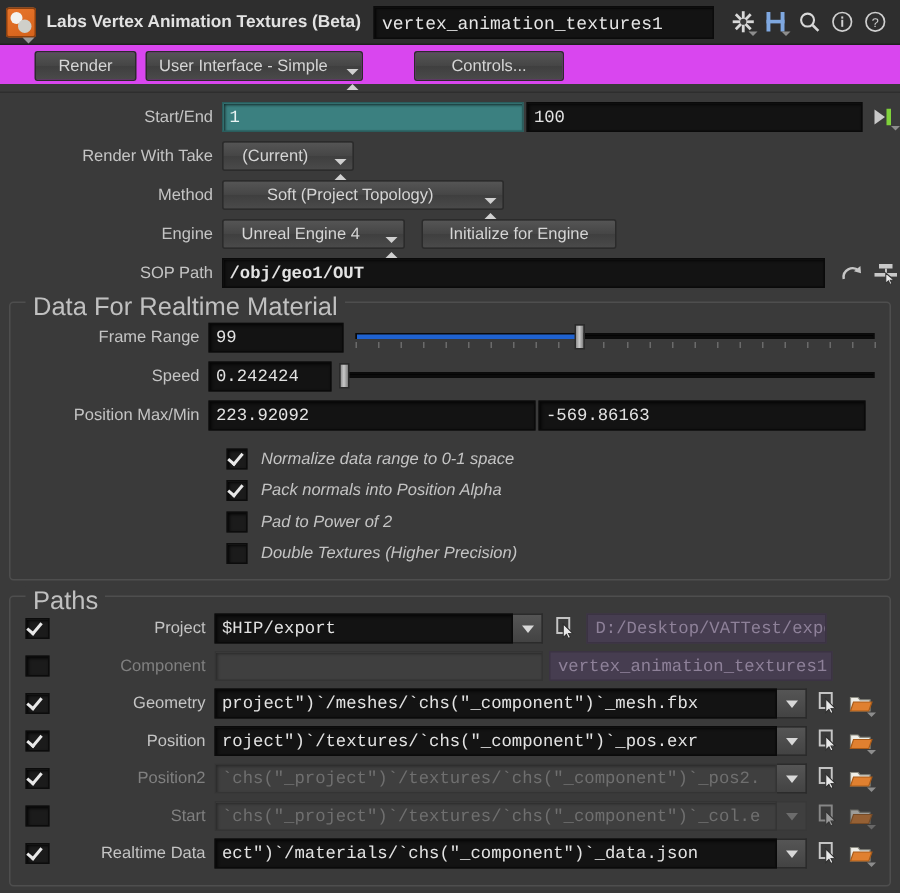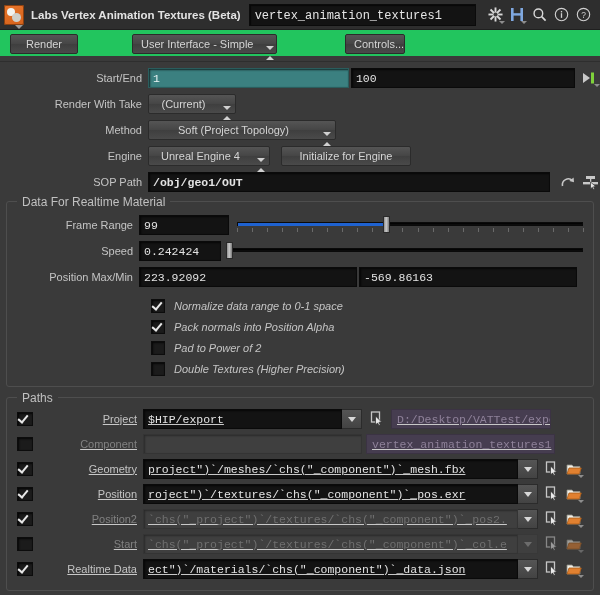--- a/index.html
+++ b/index.html
@@ -89,24 +89,23 @@
     border-left: 3px solid transparent;
     border-right: 3px solid transparent;
     border-top: 3px solid #8d8d8d;
   }
 
   
   #toolbar {
     height: 26px;
     display: flex;
     align-items: center;
-    padding: 2px 0 0 10px;
-    box-sizing: border-box;
-    background: #22c55e;
-    gap: 48px;
+    padding: 2px 0 0 23px;
+    box-sizing: border-box;
+    background: #d946ef;
   }
   .btn {
     background: linear-gradient(180deg,#555 0%, #464646 48%, #3f3f3f 52%, #4a4a4a 100%);
     border: 1px solid #2b2b2b;
     border-radius: 2px;
     color: #d5d5d5;
     height: 20px;
     line-height: 18px;
     padding: 0 8px;
     text-align: center;
@@ -223,21 +222,21 @@
     margin: 6px 6px 0 6px;
     border: 1px solid #4e4e4e;
     border-radius: 3px;
     padding: 10px 0 7px 0;
     position: relative;
   }
   .group > .gtitle {
     position: absolute; top: -7px; left: 10px;
     background: #3a3a3a;
     padding: 0 5px;
-    font-size: 12px;
+    font-size: 17px;
     color: #c0c0c0;
     white-space: nowrap;
   }
 
   
   .cbrow { display: flex; align-items: center; height: 21px; }
   .cbox {
     width: 12px; height: 12px;
     background: #1b1b1b;
     border: 1px solid #0c0c0c;
@@ -250,21 +249,21 @@
     content: "";
     position: absolute; left: 2px; top: 0px;
     width: 4px; height: 8px;
     border: solid #e8e8e8;
     border-width: 0 2px 2px 0;
     transform: rotate(40deg);
   }
   .cblabel { margin-left: 9px; color: #c4c4c4; font-size: 11px; white-space: nowrap; font-style: italic; }
 
   
-  .pathrow { display: flex; align-items: center; height: 25px; padding-left: 10px; text-decoration: underline; }
+  .pathrow { display: flex; align-items: center; height: 25px; padding-left: 10px; }
   .pathrow .pcb { flex: 0 0 14px; margin-right: 0; }
   .pathrow .plabel { width: 110px; flex: 0 0 110px; }
   .combo-arrow {
     width: 20px; height: 20px;
     background: linear-gradient(180deg,#555 0%,#434343 100%);
     border: 1px solid #2b2b2b;
     border-left: none;
     box-sizing: border-box;
     position: relative;
     flex: 0 0 auto;
@@ -364,21 +363,21 @@
     </svg>
   </div>
 </div>
 
 <div id="toolbar">
   <div class="btn" style="width:68px">Render</div>
   <div class="menu" style="width:145px; margin-left:6px;">
     <div class="mlabel">User Interface - Simple</div>
     <div class="marrows"></div>
   </div>
-  <div class="btn" style="width:60px; margin-left:20px;text-align:right;">Controls...</div>
+  <div class="btn" style="width:100px; margin-left:34px;">Controls...</div>
 </div>
 
 <div class="sep"></div>
 
 <div style="padding-top:3px;padding-left:10px;">
 
   <div class="prow">
     <div class="plabel">Start/End</div>
     <div class="field teal" style="width:208px">1</div>
     <div class="field" style="width:232px; margin-left:2px;">100</div>

